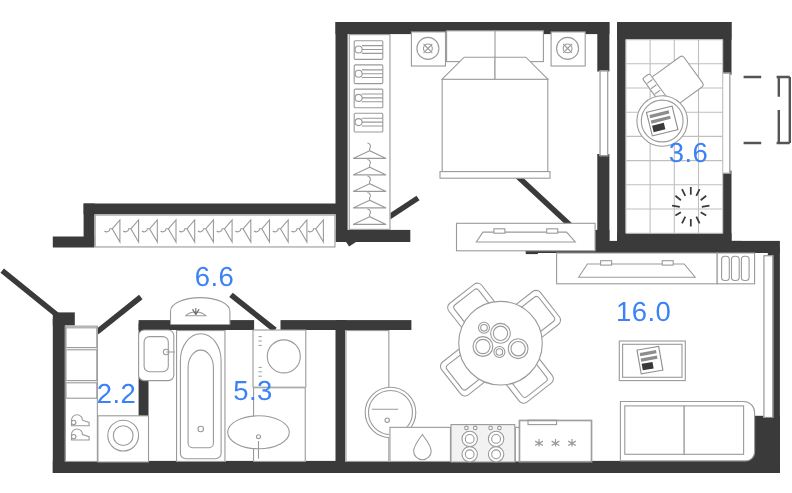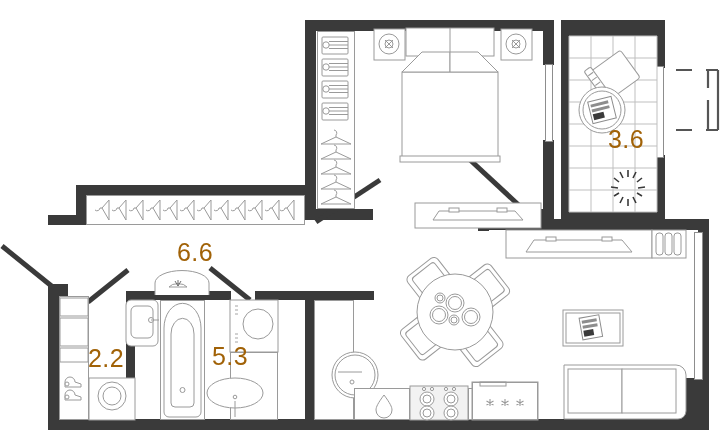--- a/index.html
+++ b/index.html
@@ -1,21 +1,21 @@
 <!DOCTYPE html>
 <html><head>
 <meta charset="utf-8">
 <style>
   html,body{margin:0;padding:0;background:#ffffff;}
   body{width:720px;height:448px;font-family:"Liberation Sans",sans-serif;overflow:hidden;}
   #plan{position:relative;width:720px;height:448px;background:#fff;}
   .wall{position:absolute;background:#3a3a3a;}
   .room{position:absolute;background:#ffffff;}
   .thin{position:absolute;border:1px solid #9a9a9a;background:#fff;box-sizing:border-box;}
-  .label{position:absolute;color:#a16207;font-size:25px;font-weight:400;letter-spacing:.4px;
+  .label{position:absolute;color:#3b82f6;font-size:25px;font-weight:400;letter-spacing:.4px;
          font-family:"Liberation Sans",sans-serif;white-space:nowrap;}
   .win{position:absolute;background:#fff;border:1px solid #8d8d8d;box-sizing:border-box;}
   svg{display:block;overflow:visible;}
   .sv{position:absolute;}
 </style>
 </head>
 <body>
 
 <div id="plan">
 
@@ -438,14 +438,15 @@
   </svg>
   <svg class="sv" style="left:652px;top:230px;" width="34" height="30">
     <g fill="#fff" stroke="#9a9a9a" stroke-width="1">
       <rect x="0" y="0" width="34" height="28"></rect>
       <rect x="4" y="3" width="7" height="22" rx="3"></rect>
       <rect x="13" y="3" width="7" height="22" rx="3"></rect>
       <rect x="22" y="3" width="7" height="22" rx="3"></rect>
     </g>
   </svg>
 
+  <div class="label" style="left:560px;top:270px;">16.0</div>
 
 </div>
 
 </body></html>

